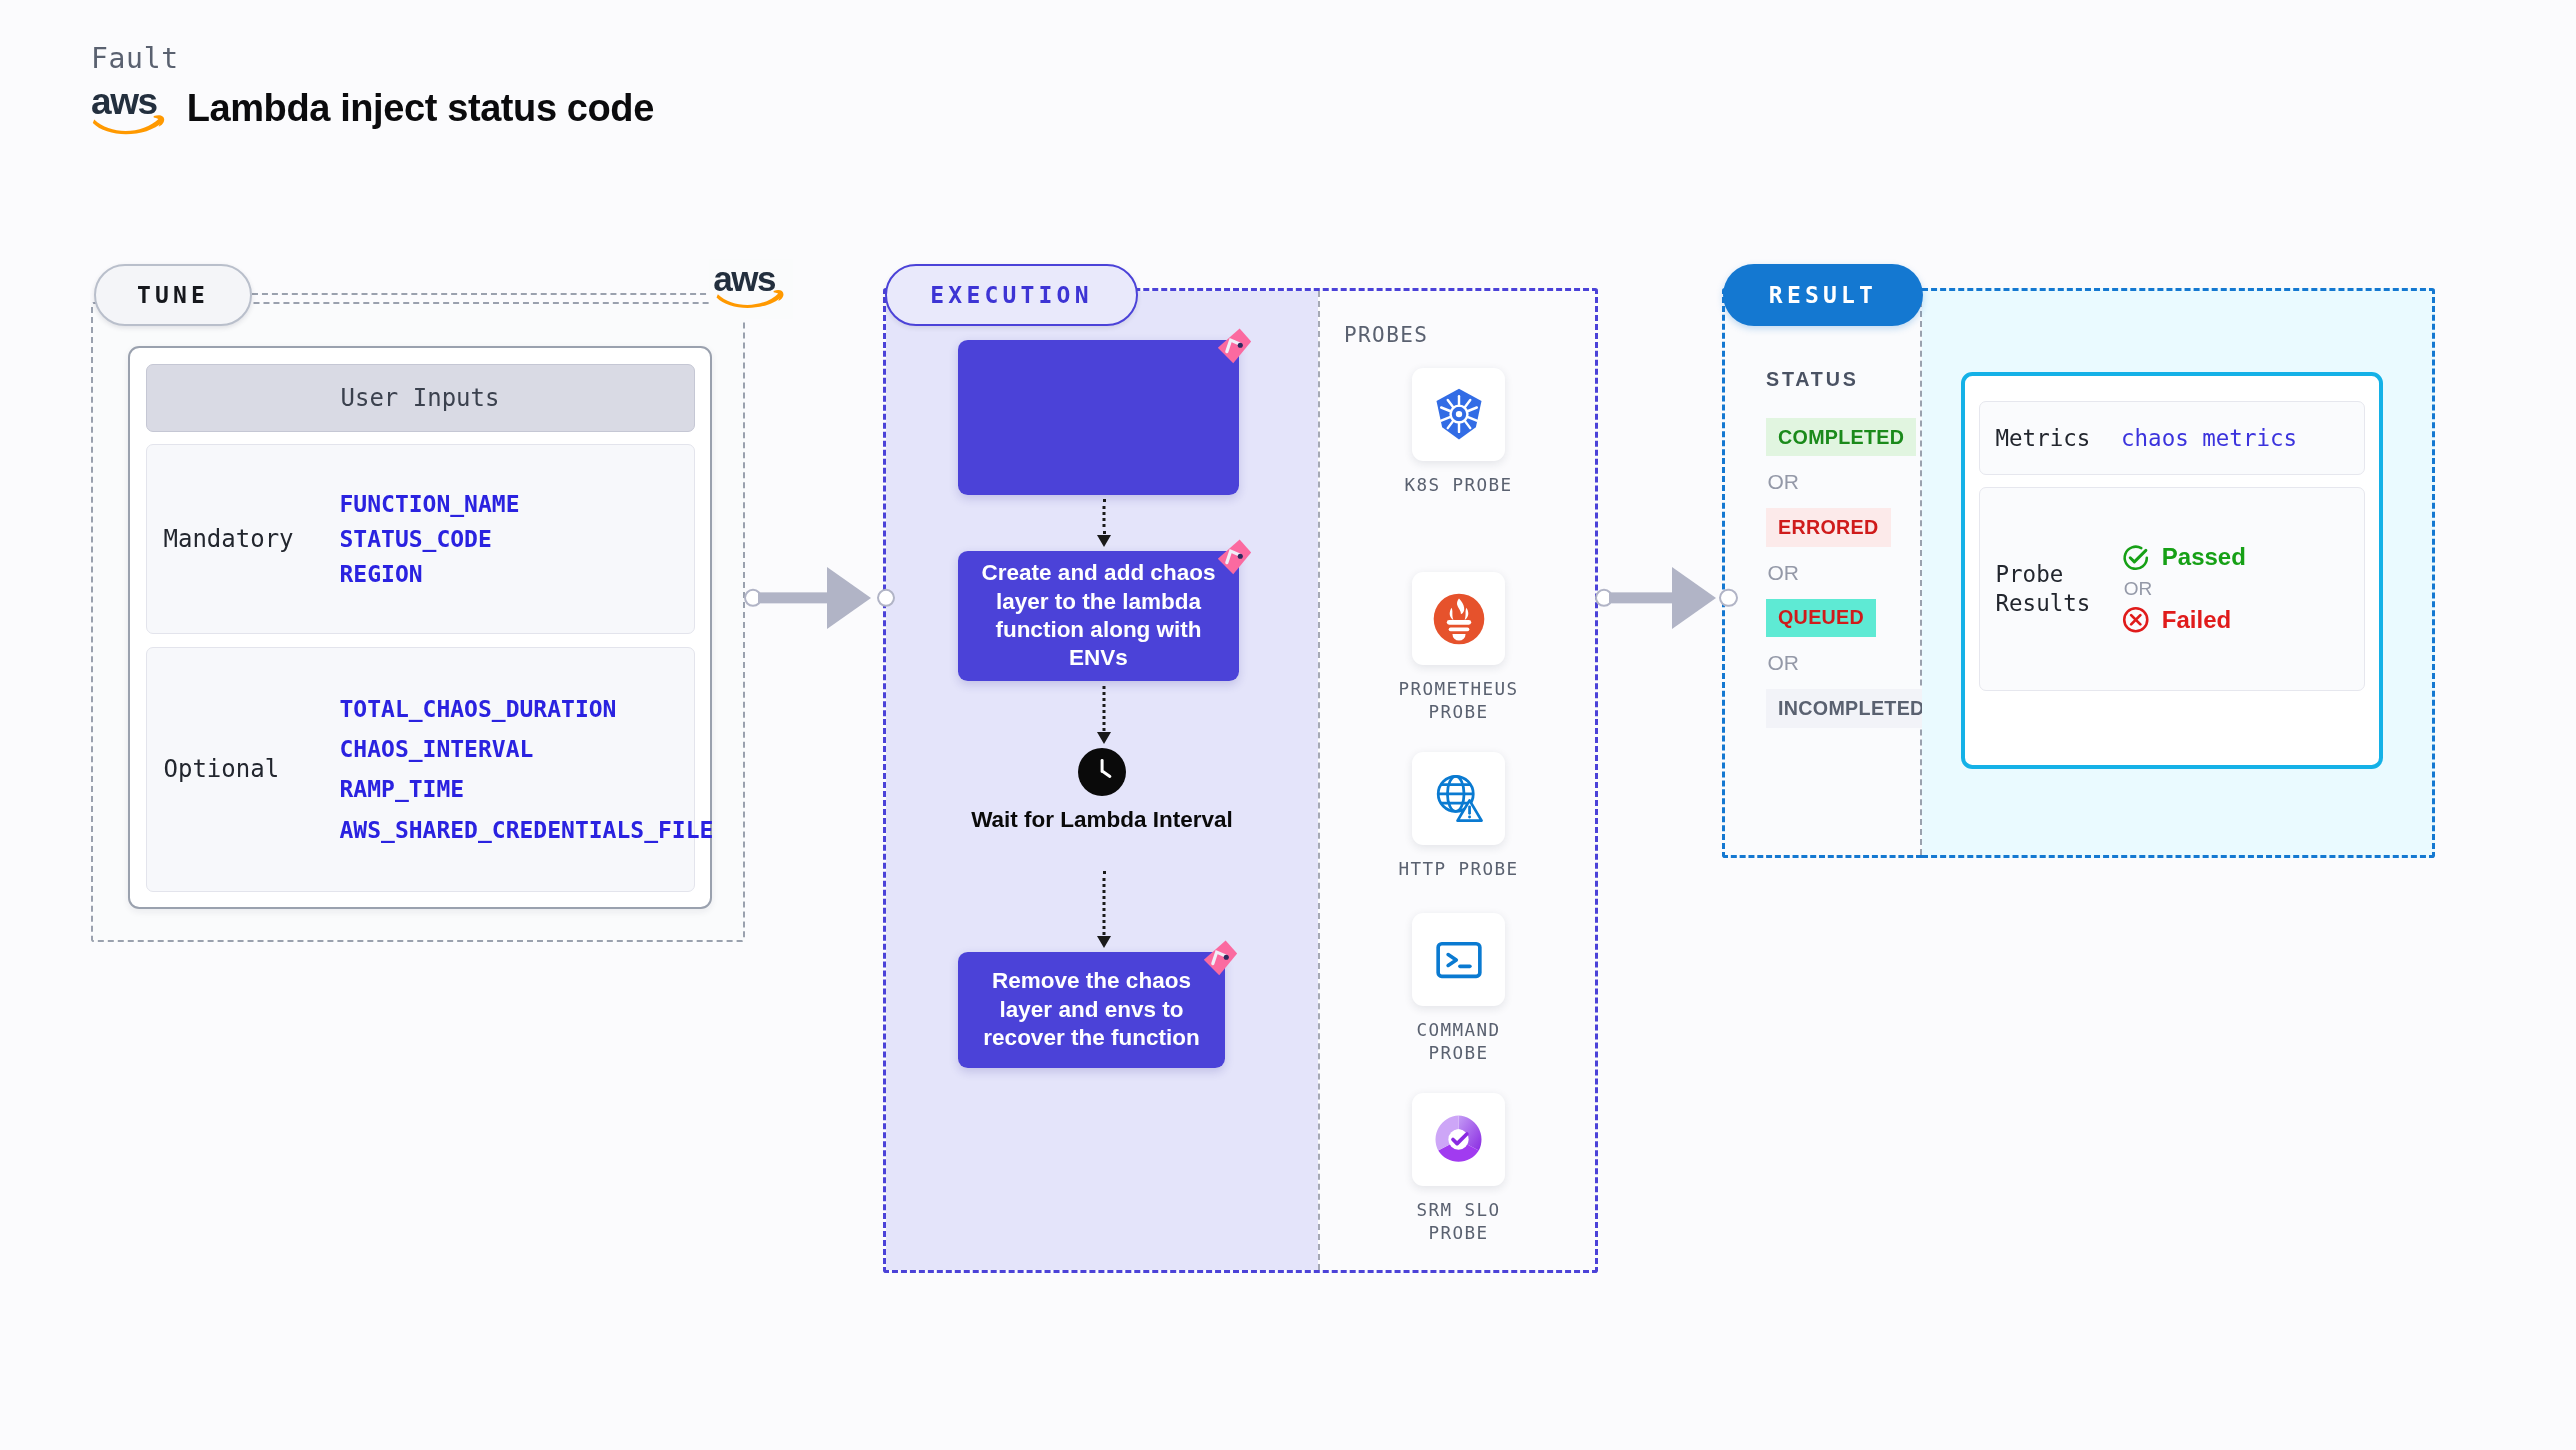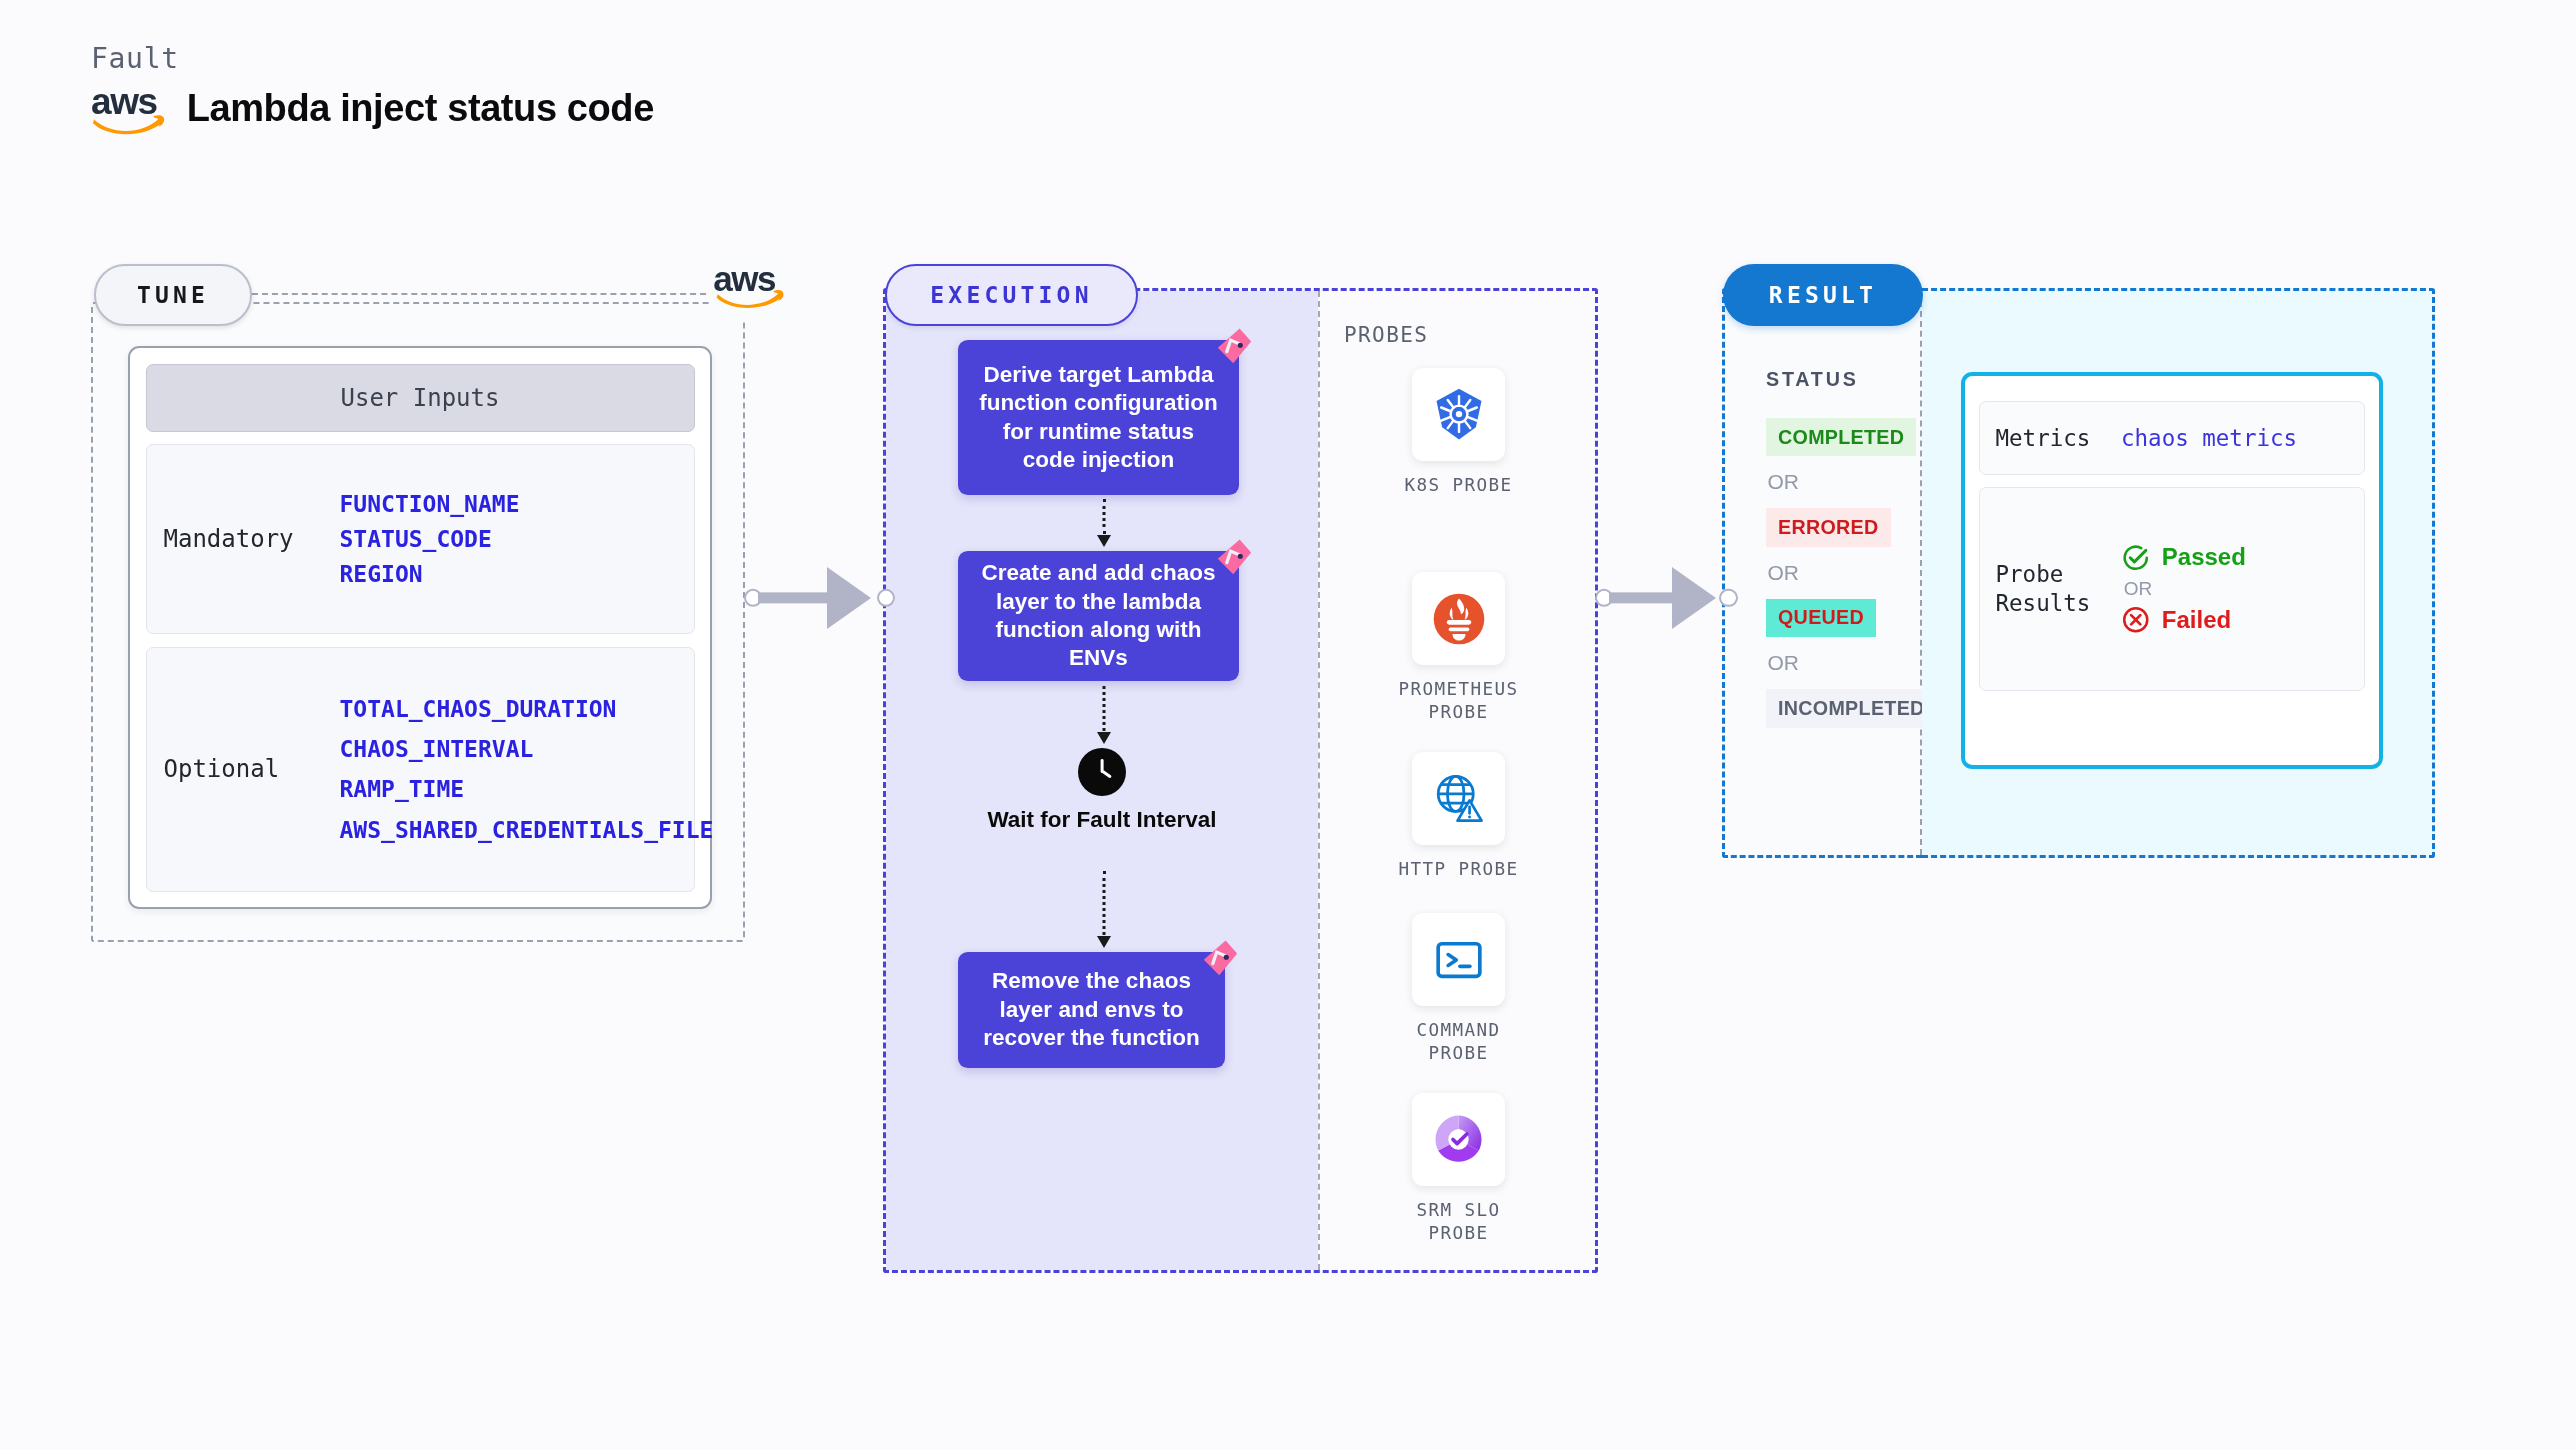--- a/index.html
+++ b/index.html
@@ -289,21 +289,20 @@
     <div class="conn-dot" style="right:-7px;"></div>
   </div>
 
   <div id="exec-panel">
     <div id="exec-left"></div>
     <div id="exec-divider"></div>
 
     <div class="flow">
 
       <div class="step-box" style="left:72px; top:49px; width:281px; height:155px;">
-        <span>Derive target Lambda function configuration for runtime status code injection</span>
         <svg class="flag" viewBox="0 0 64 64">
           <path d="M6 34 L40 4 L58 24 L30 58 Z" fill="#fb6aa0"></path>
           <path d="M20 40 L26 22 L40 28" stroke="#f0f0f8" stroke-width="5" fill="none" stroke-linecap="round"></path>
           <circle cx="41" cy="30" r="4" fill="#2b2b5e"></circle>
         </svg>
       </div>
       <div class="dotted-arrow" style="left:214px; top:208px; height:48px;">
         <div class="line"></div>
           <div class="head"></div>
       </div>
@@ -316,21 +315,21 @@
           <circle cx="41" cy="30" r="4" fill="#2b2b5e"></circle>
         </svg>
       </div>
       <div class="dotted-arrow" style="left:214px; top:395px; height:58px;">
         <div class="line"></div>
           <div class="head"></div>
       </div>
 
       <div id="wait-node" style="top:457px;">
         <div id="wait-clock"></div>
-        <div id="wait-label">Wait for Fault Interval</div>
+        <div id="wait-label">Wait for Lambda Interval</div>
       </div>
       <div class="dotted-arrow" style="left:214px; top:580px; height:77px;">
         <div class="line"></div>
           <div class="head"></div>
       </div>
 
       <div class="step-box" style="left:72px; top:661px; width:267px; height:116px;">
         <span>Remove the chaos layer and envs to recover the function</span>
         <svg class="flag" viewBox="0 0 64 64">
           <path d="M6 34 L40 4 L58 24 L30 58 Z" fill="#fb6aa0"></path>

